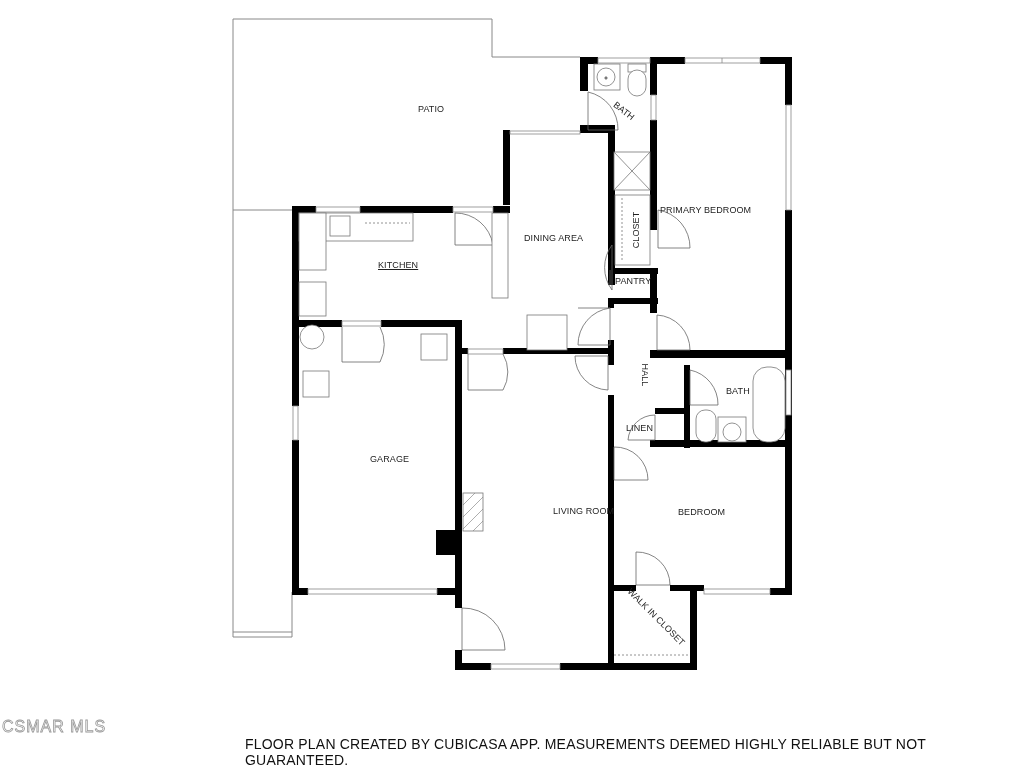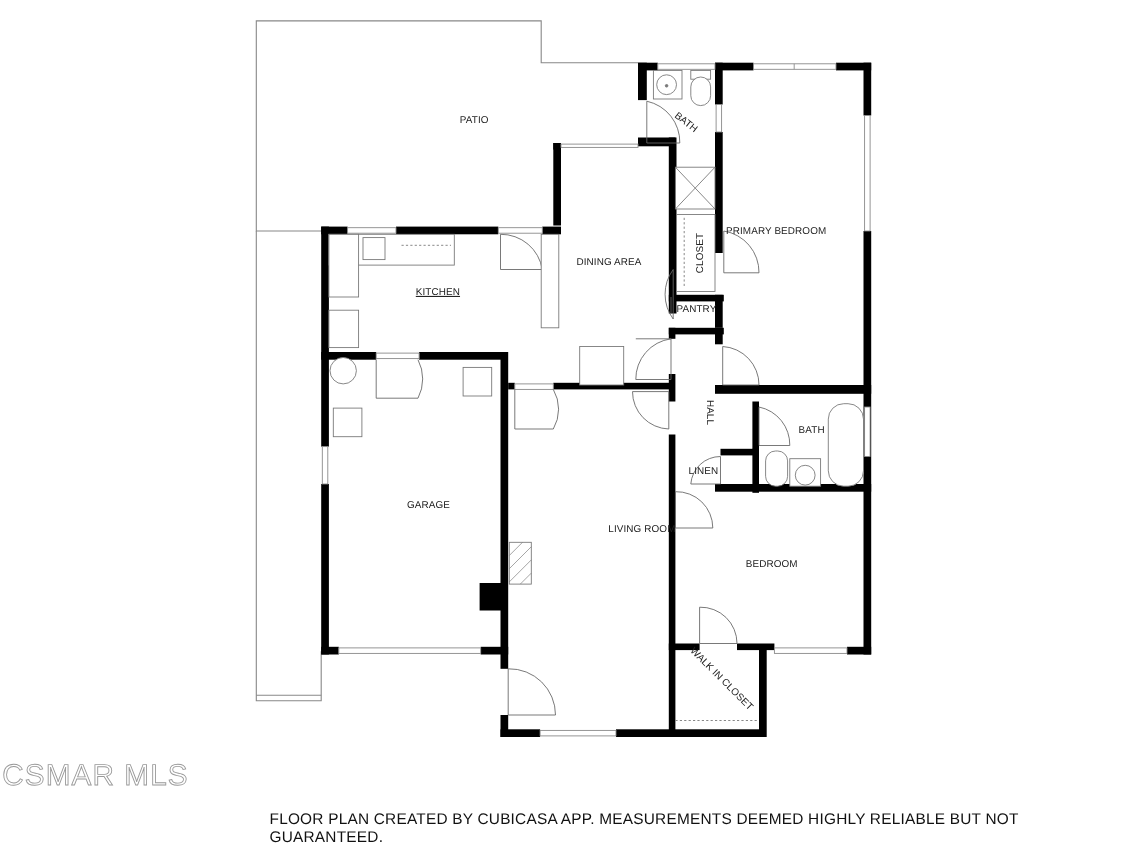--- a/index.html
+++ b/index.html
@@ -1,20 +1,20 @@
 <!DOCTYPE html>
 <html><head>
 <meta charset="utf-8">
 <style>
   html, body { margin: 0; padding: 0; background: #ffffff; }
   body { width: 1024px; height: 768px; position: relative; overflow: hidden; font-family: "Liberation Sans", sans-serif; }
   #plan { position: absolute; left: 0; top: 0; }
   .room-label { position: absolute; font-family: "Liberation Sans", sans-serif; font-size: 9px; color: #222; white-space: nowrap; letter-spacing: 0.1px; }
   .footer-note { position: absolute; left: 245px; top: 736px; font-size: 14px; color: #111; font-family: "Liberation Sans", sans-serif; letter-spacing: 0.2px; }
-  .watermark { position: absolute; left: 2px; top: 690px; font-size: 27px; color: #fff; -webkit-text-stroke: 0.8px #999; font-family: "Liberation Sans", sans-serif; letter-spacing: 1px; }
+  .watermark { position: absolute; left: 2px; top: 718px; font-size: 16px; color: #fff; -webkit-text-stroke: 0.8px #999; font-family: "Liberation Sans", sans-serif; letter-spacing: 1px; }
 </style>
 </head>
 <body>
 
 <svg id="plan" width="1024" height="768" viewBox="0 0 1024 768" xmlns="http://www.w3.org/2000/svg">
 
   <g fill="none" stroke="#888" stroke-width="1">
     <polyline points="292,210 233,210 233,19 492,19 492,57 580,57"></polyline>
     <polyline points="233,210 233,637 292,637 292,592"></polyline>
     <line x1="233" y1="632" x2="292" y2="632"></line>
@@ -156,18 +156,18 @@
 <div class="room-label" style="left:612px;top:106px;transform:rotate(38deg);">BATH</div>
 <div class="room-label" style="left:660px;top:205px;">PRIMARY BEDROOM</div>
 <div class="room-label" style="left:618px;top:225px;transform:rotate(-90deg);">CLOSET</div>
 <div class="room-label" style="left:524px;top:233px;">DINING AREA</div>
 <div class="room-label" style="left:378px;top:260px;text-decoration:underline;">KITCHEN</div>
 <div class="room-label" style="left:615px;top:276px;">PANTRY</div>
 <div class="room-label" style="left:634px;top:370px;transform:rotate(90deg);">HALL</div>
 <div class="room-label" style="left:726px;top:386px;">BATH</div>
 <div class="room-label" style="left:626px;top:423px;">LINEN</div>
 <div class="room-label" style="left:370px;top:454px;">GARAGE</div>
-<div class="room-label" style="left:507px;top:476px;padding-left:46px;">LIVING ROOM</div>
+<div class="room-label" style="left:507px;top:506px;padding-left:46px;">LIVING ROOM</div>
 <div class="room-label" style="left:678px;top:507px;">BEDROOM</div>
 <div class="room-label" style="left:618px;top:612px;transform:rotate(45deg);">WALK IN CLOSET</div>
 
 <div class="watermark">CSMAR MLS</div>
 <div class="footer-note">FLOOR PLAN CREATED BY CUBICASA APP. MEASUREMENTS DEEMED HIGHLY RELIABLE BUT NOT GUARANTEED.</div>
 
 </body></html>

